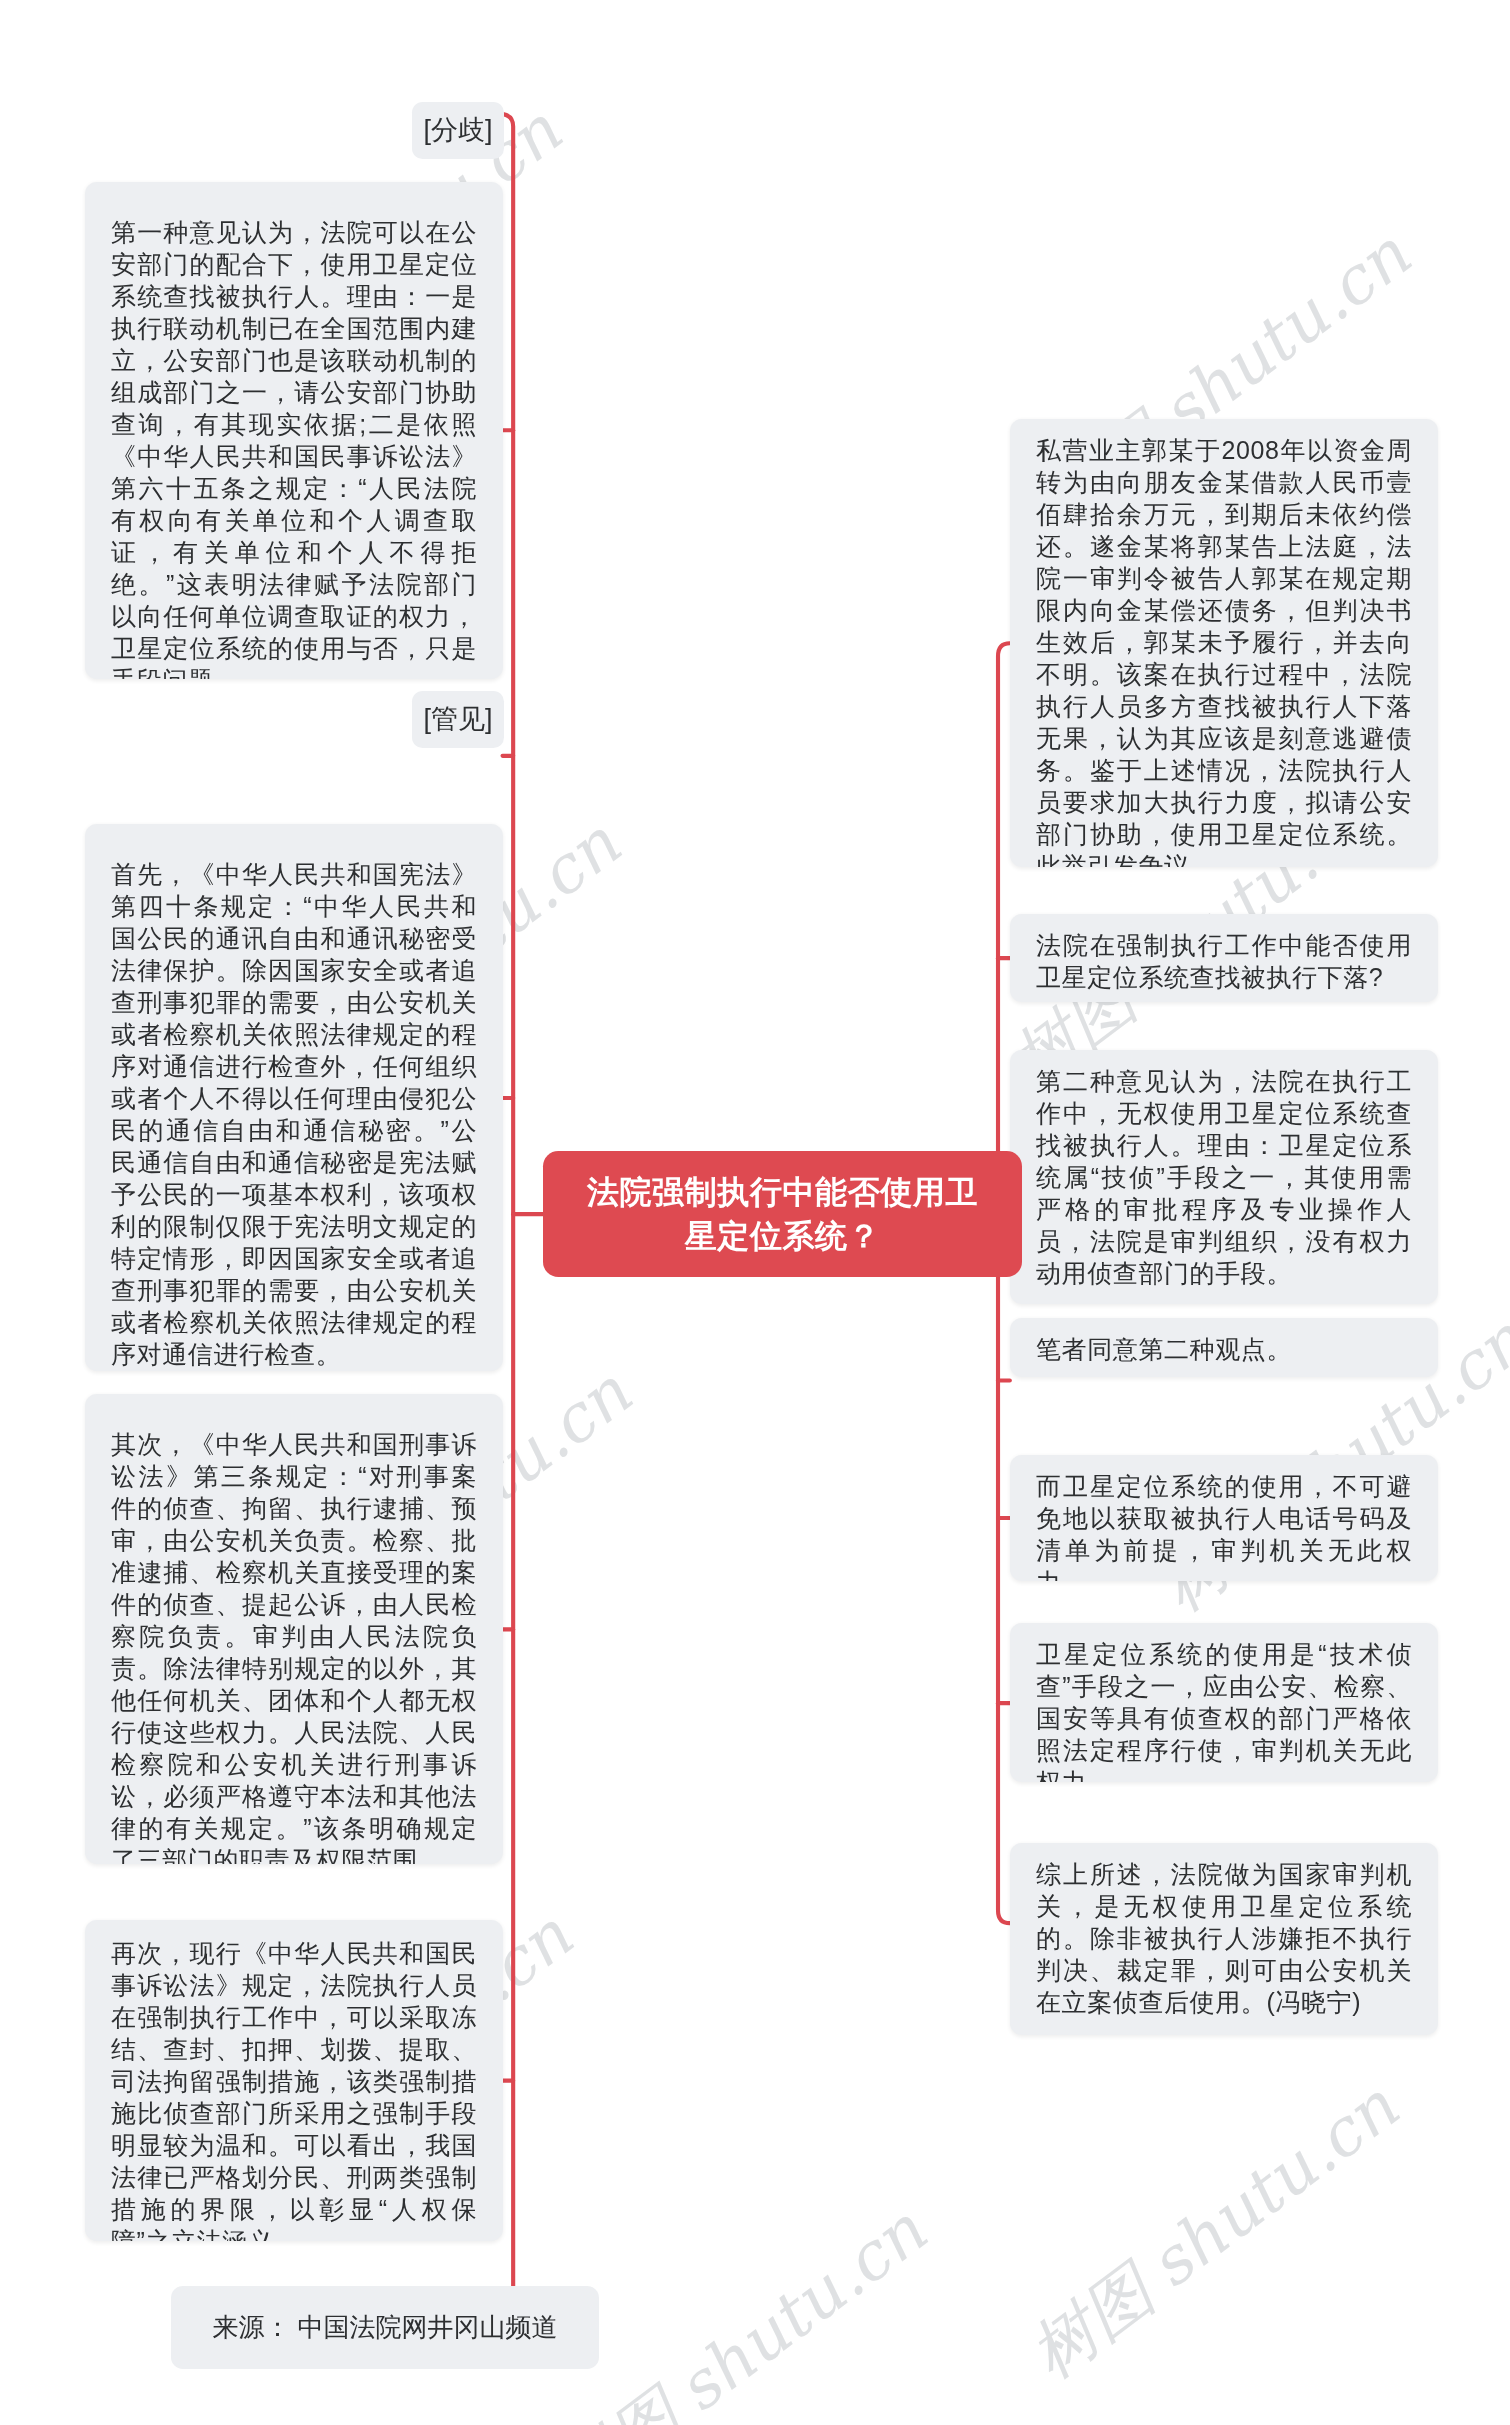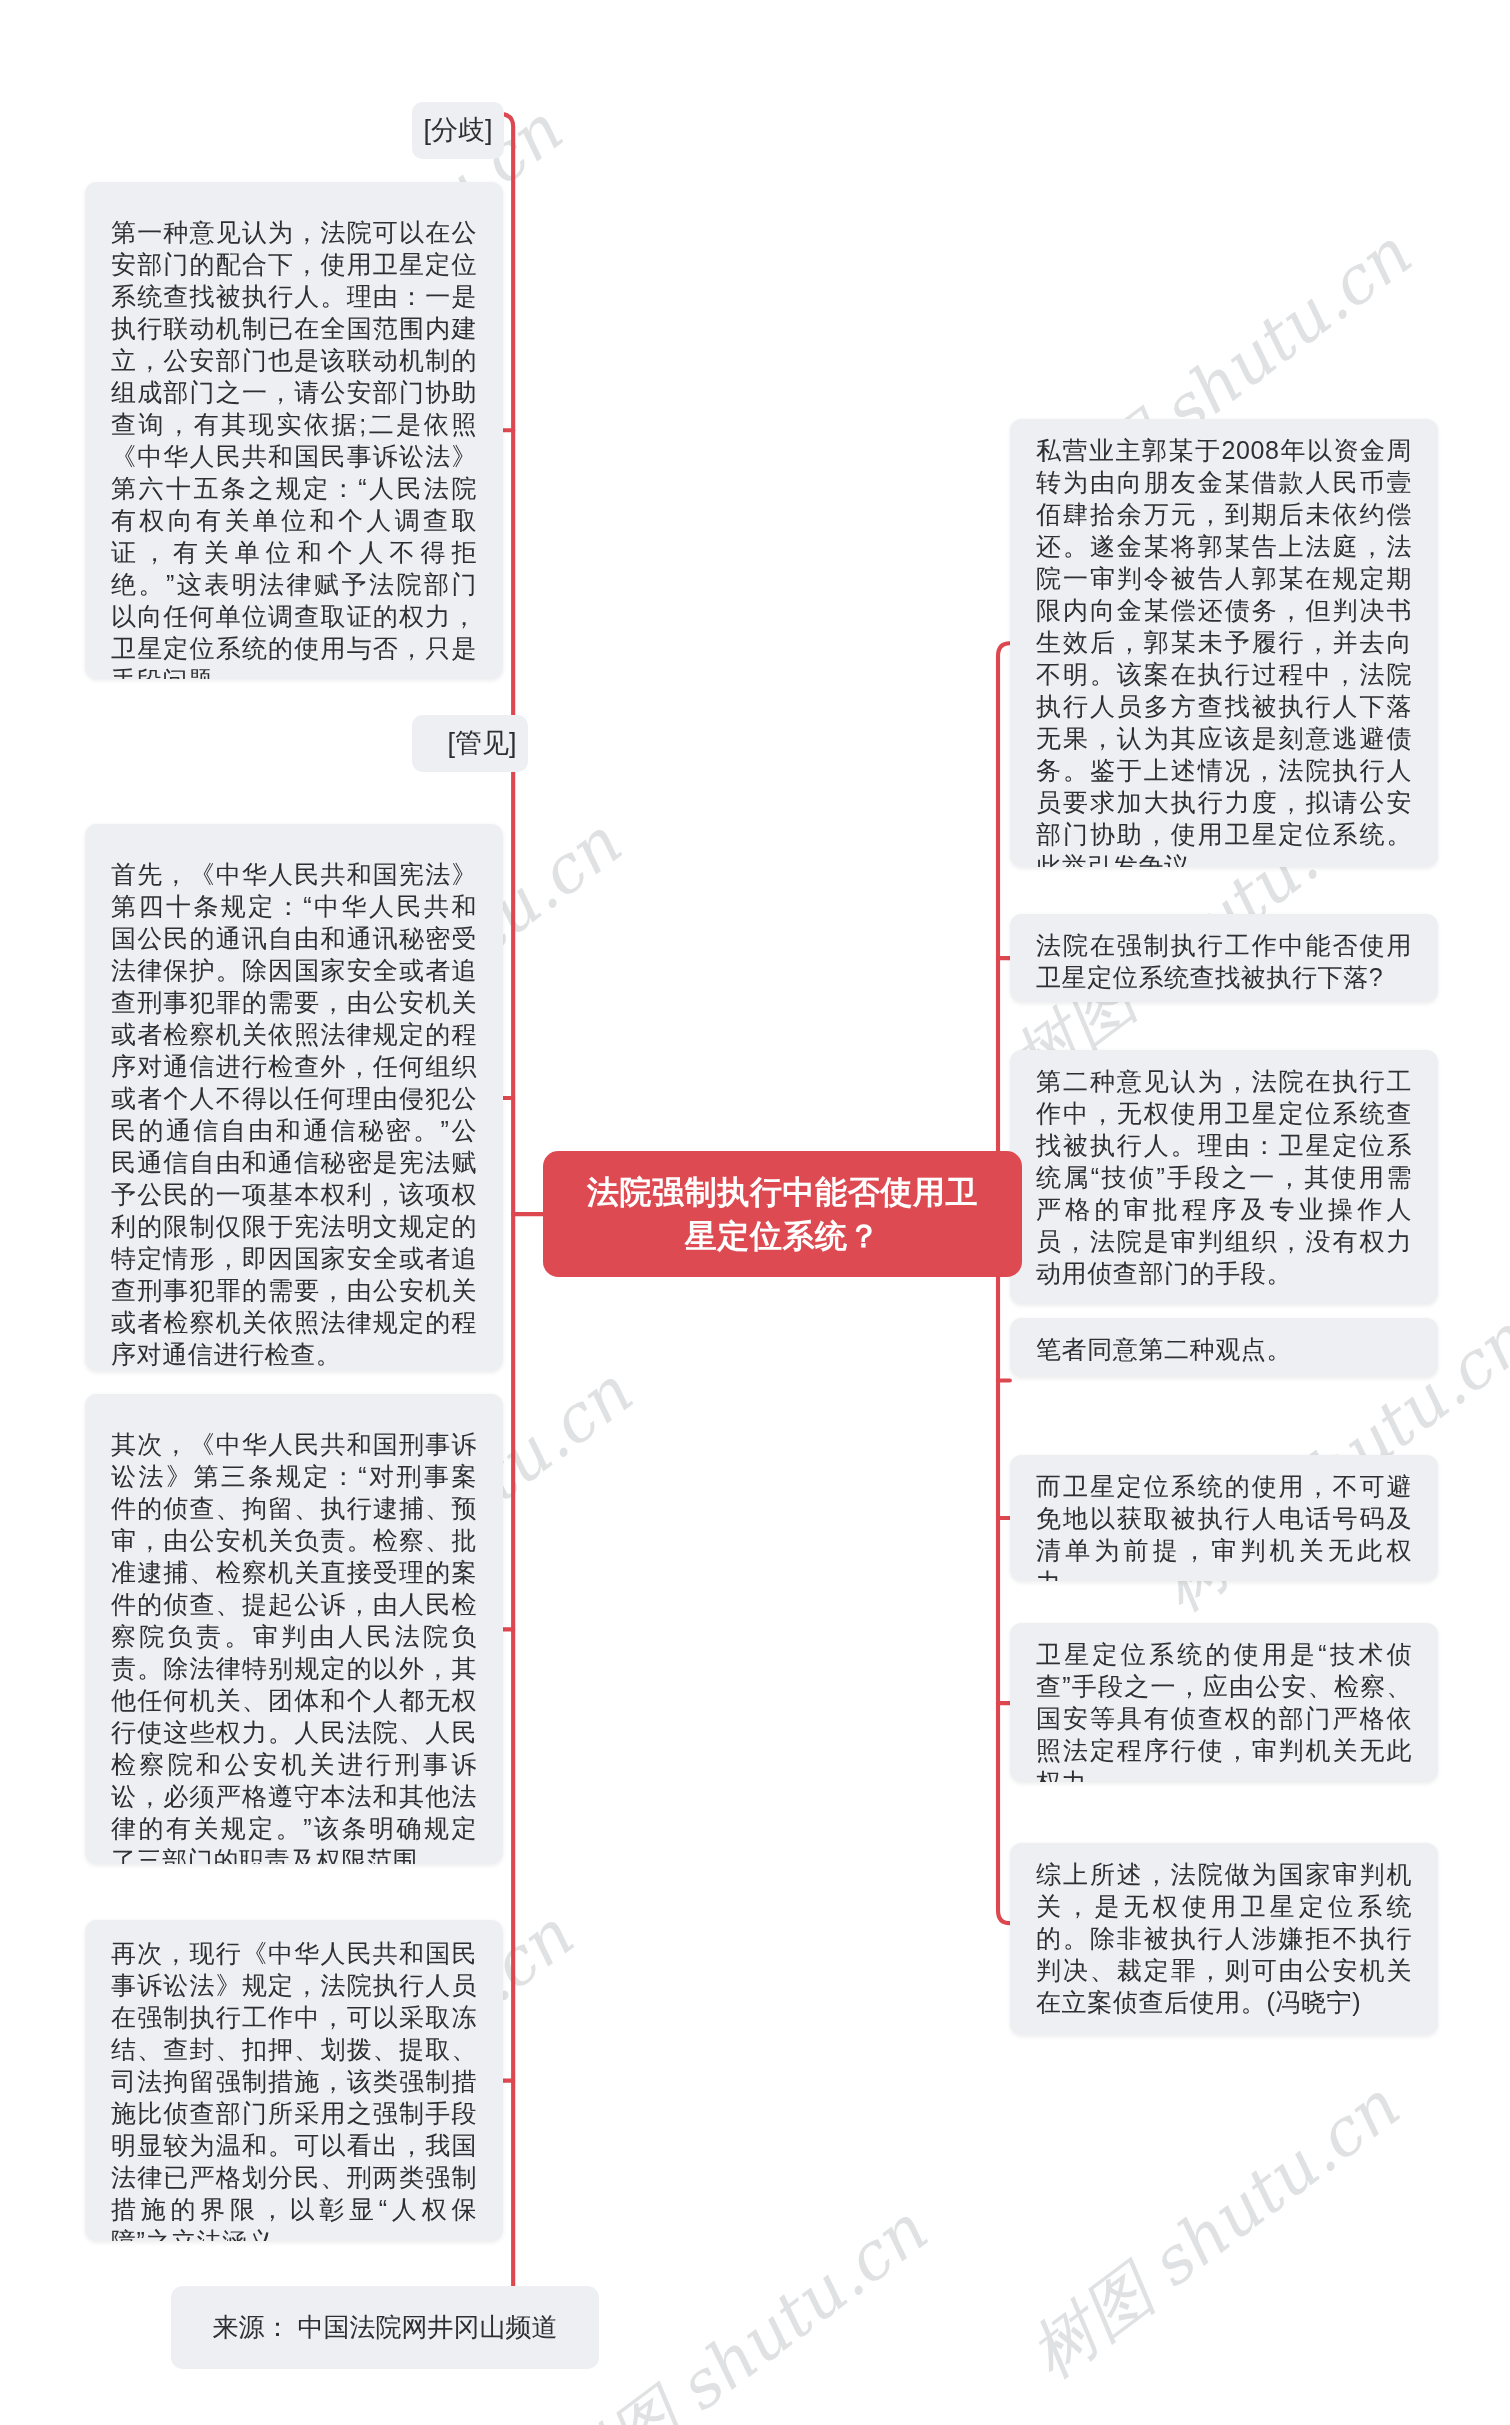--- a/index.html
+++ b/index.html
@@ -96,21 +96,21 @@
     justify-content: center;
     text-align: center;
     z-index: 4;
   }
   
   .n-opinion1 { top: 182px;  height: 497px; }
   .n-arg1     { top: 824px; height: 547px; }
   .n-arg2     { top: 1394px; height: 470px; }
   .n-arg3     { top: 1920px; height: 321px; padding-top: 16.5px; }
   .n-fenqi    { top: 102px; }
-  .n-guanjian { top: 715px; padding-left: 24px; }
+  .n-guanjian { top: 691px; }
   .n-case     { top: 419px;  height: 448px; }
   .n-question { top: 914px; height: 88px; }
   .n-opinion2 { top: 1050px; height: 254px; }
   .n-author   { top: 1318px; height: 59px; }
   .n-phone    { top: 1455px; height: 126px; }
   .n-tech     { top: 1623px; height: 159px; }
   .n-concl    { top: 1843px; height: 192px; }
 </style>
 </head>
 <body>

